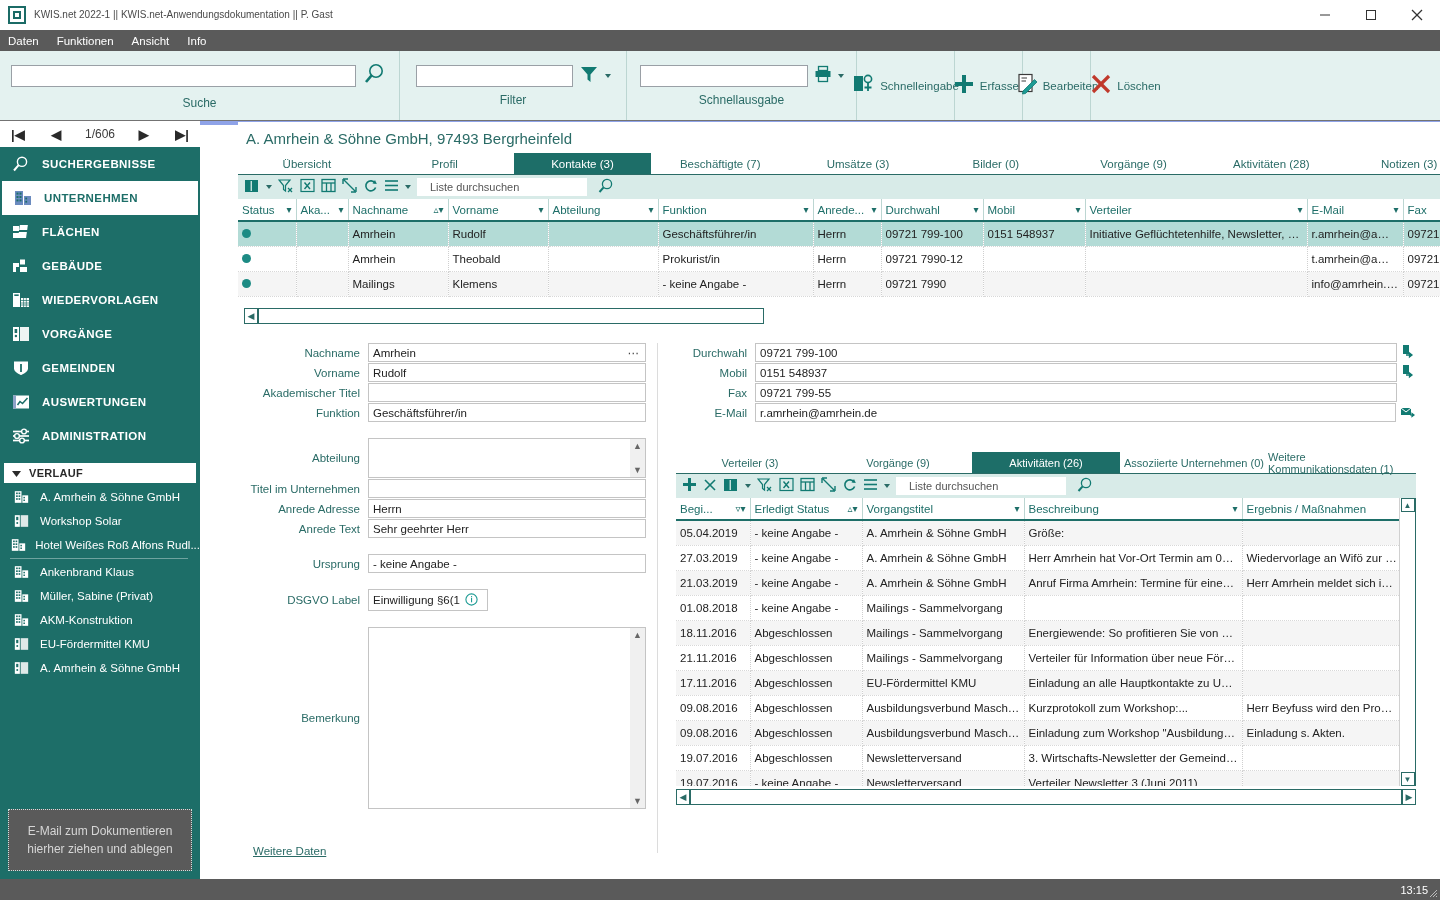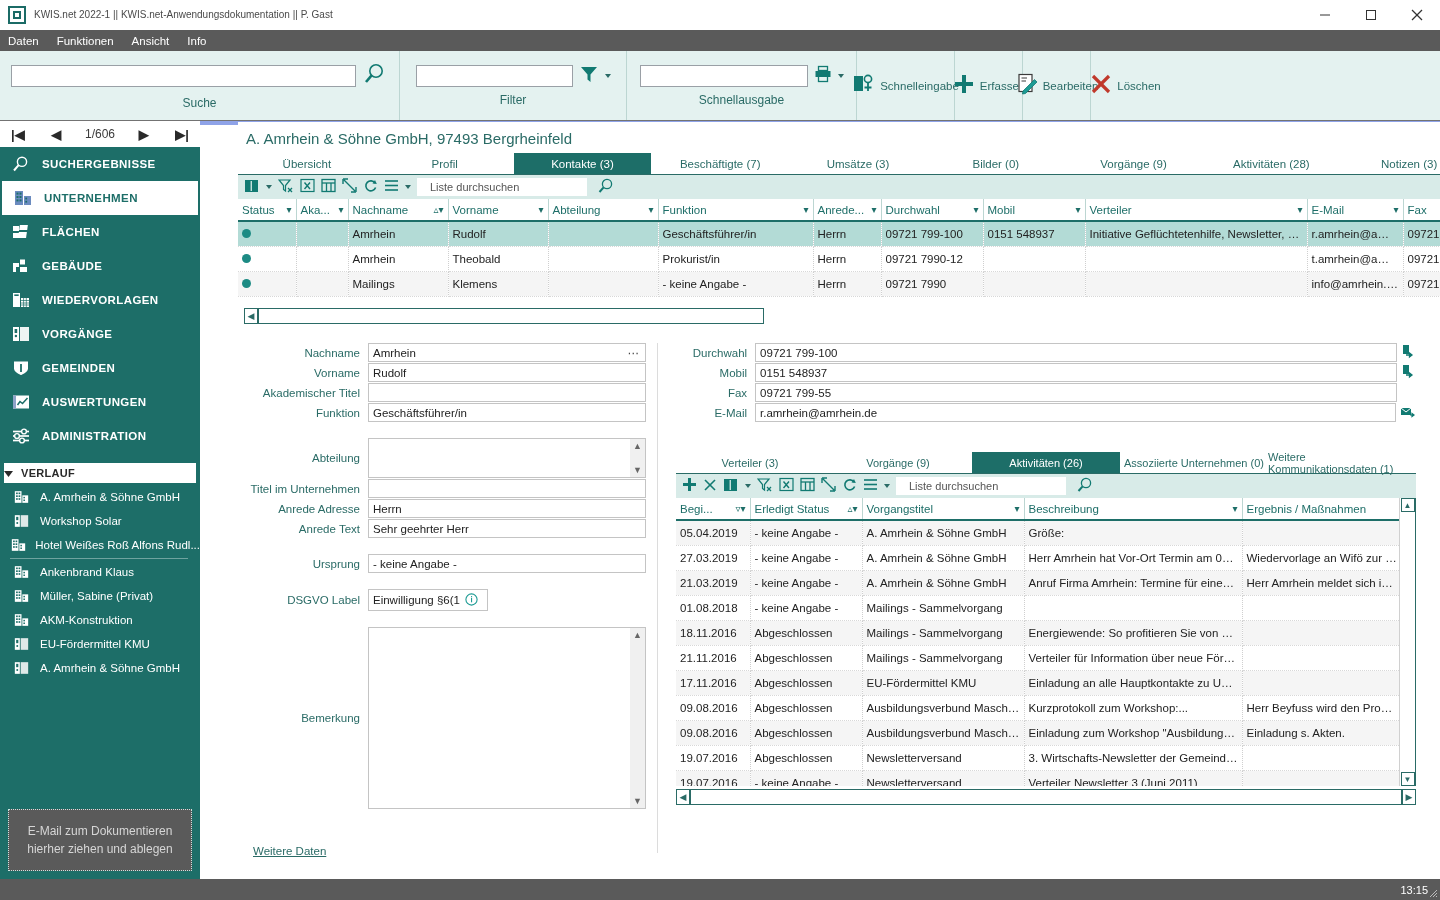--- a/index.html
+++ b/index.html
@@ -54,21 +54,21 @@
     background:#1d6e68; }
   .pager { height:26px; display:flex; align-items:center; justify-content:space-between;
     padding: 0 8px; background:#fff; color:#3b3b3b; }
   .pager .nav { color:#2a2a2a; font-weight:bold; font-size:13px; padding: 0 3px; }
   .pager .cnt { font-size:12px; }
   .nav-item { height:34px; display:flex; align-items:center; gap:10px; padding-left:10px;
     color:#ffffff; font-size:11.5px; letter-spacing:.4px; font-weight:600; }
   .nav-item.active { background:#ffffff; color:#1d6e68; margin: 0 2px; }
   .nav-ico { width:22px; height:20px; display:flex; align-items:center; justify-content:center; }
   .verlauf-head { height:20px; margin: 10px 4px 2px 4px; background:#fff; color:#2a2a2a;
-    display:flex; align-items:center; gap:8px; font-size:11px; font-weight:700;
+    display:flex; align-items:center; gap:8px; padding-left:8px; font-size:11px; font-weight:700;
     letter-spacing:.3px; }
   .hist-item { height:24px; display:flex; align-items:center; gap:8px; padding-left:10px;
     color:#ffffff; font-size:11.5px; white-space:nowrap; overflow:hidden; }
   .hist-sep { height:1px; background:#6fa39f; margin: 1px 12px 1px 10px; }
   .dropzone { position:absolute; left:8px; bottom:8px; width:184px; height:62px;
     border:1px dotted #cfe3e0; background:#5a5a5a; color:#d6d6d6; display:flex;
     flex-direction:column; align-items:center; justify-content:center; font-size:12px; line-height:18px;}
 
   
   .main { position:absolute; left:200px; top:122px; width:1240px; height:758px; background:#fff;margin-left:38px; }

